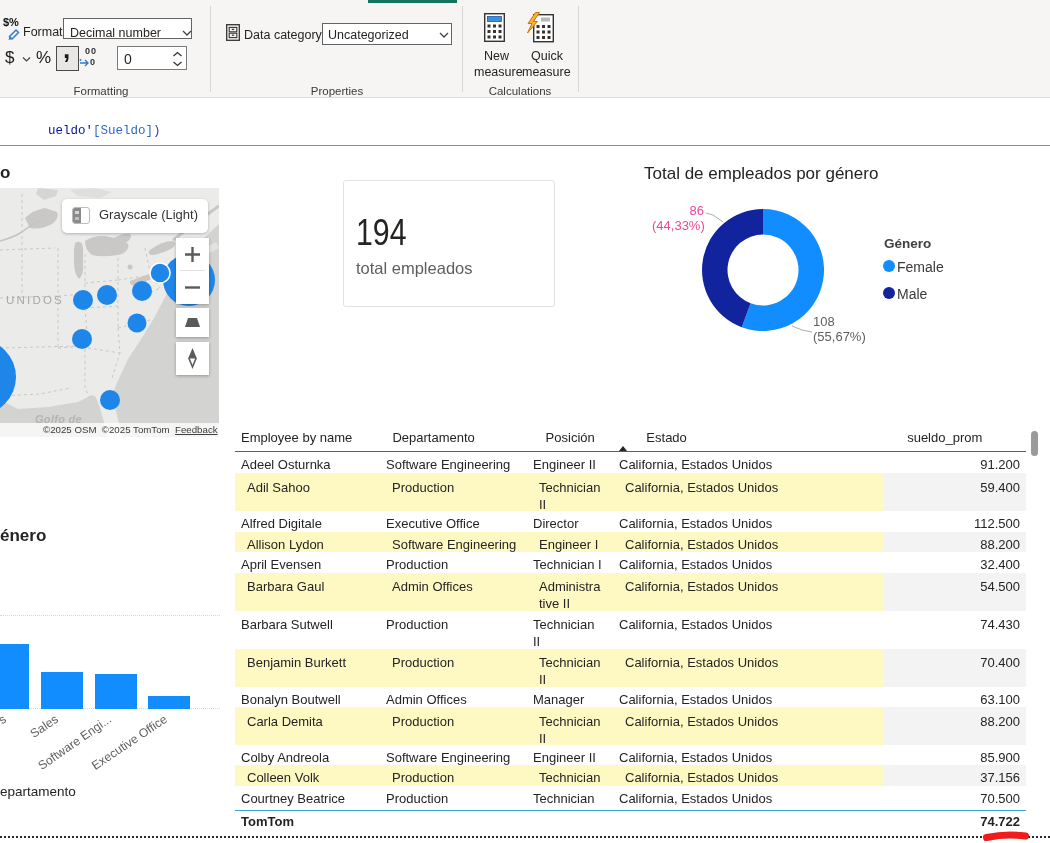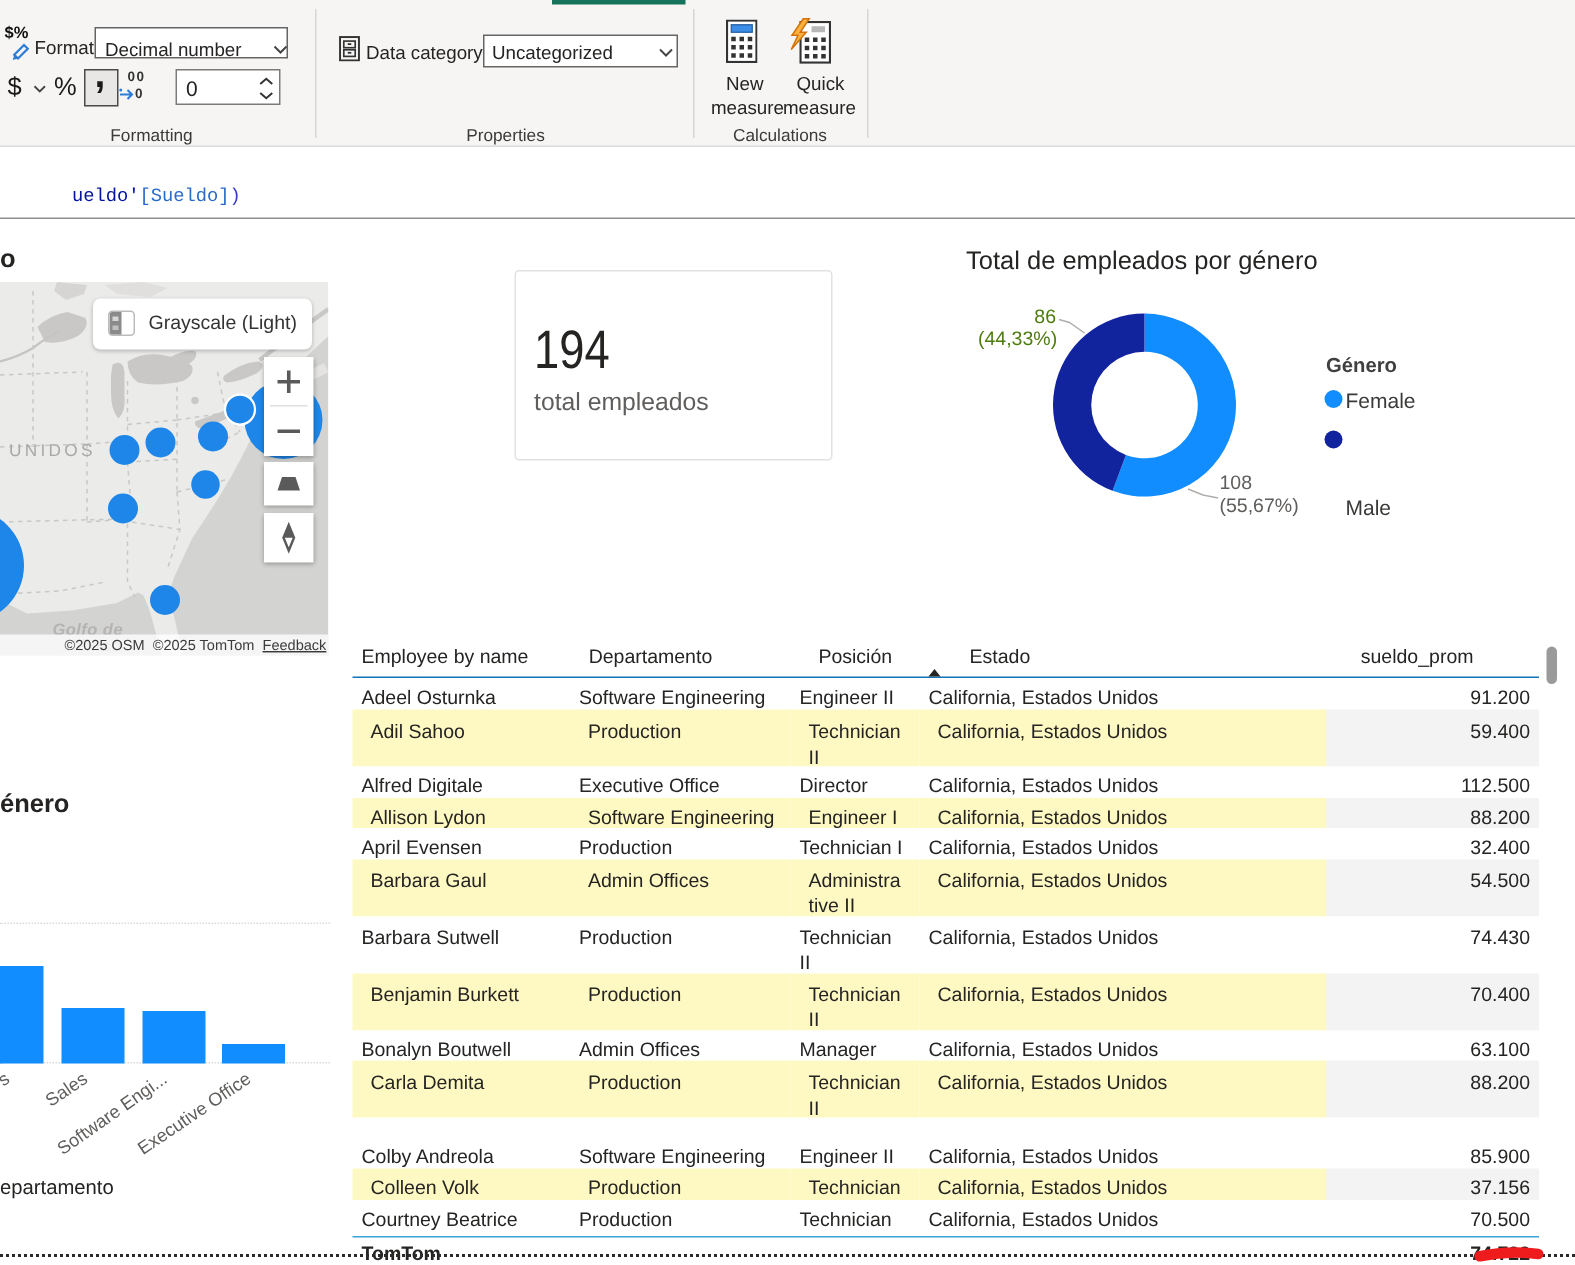--- a/index.html
+++ b/index.html
@@ -247,28 +247,28 @@
     <div class="abs" style="left:356px; top:112px; font-size:16.5px; color:#605e5c;">total empleados</div>
 
     <div class="vtitle" style="left:644px; top:17px; font-weight:400; font-size:17px;">Total de empleados por género</div>
     <svg class="abs" style="left:640px; top:50px;" width="230" height="160" viewBox="0 0 230 160">
       <path d="M 123 12 A 61 61 0 1 1 101.74 130.17 L 110.63 106.27 A 35.5 35.5 0 1 0 123 37.5 Z" fill="#118dff"></path>
       <path d="M 101.74 130.17 A 61 61 0 0 1 123 12 L 123 37.5 A 35.5 35.5 0 0 0 110.63 106.27 Z" fill="#12239e"></path>
       <polyline points="66,16 73,18 83,25" fill="none" stroke="#b0adab" stroke-width="1"></polyline>
       <polyline points="152,129 162,133 172,135" fill="none" stroke="#b0adab" stroke-width="1"></polyline>
     </svg>
 
-    <div class="abs" style="left:652px; top:56px; width:52px; text-align:right; font-size:13px; color:#4d7c0f; line-height:15px;">86<br>(44,33%)</div>
+    <div class="abs" style="left:652px; top:56px; width:52px; text-align:right; font-size:13px; color:#ec4899; line-height:15px;">86<br>(44,33%)</div>
     <div class="abs" style="left:813px; top:167px; font-size:13px; color:#605e5c; line-height:15px;">108<br>(55,67%)</div>
 
     <div class="abs" style="left:884px; top:89px; font-size:13.5px; font-weight:700; color:#404040;">Género</div>
     <div class="abs" style="left:883px; top:113px; width:12px; height:12px; border-radius:50%; background:#118dff;"></div>
     <div class="abs" style="left:897px; top:112px; font-size:14px; color:#3b3a39;">Female</div>
     <div class="abs" style="left:883px; top:140px; width:12px; height:12px; border-radius:50%; background:#12239e;"></div>
-    <div class="abs" style="left:897px; top:139px; font-size:14px; color:#3b3a39;margin-top:44px;">Male</div>
+    <div class="abs" style="left:897px; top:139px; font-size:14px; color:#3b3a39;">Male</div>
 
     <div class="abs" id="tbl" style="left:235px; top:281px; width:791px;">
       <div class="trow hdr" style="height:24px; border-bottom:1.5px solid #0f74ba;gap:24px;">
         <div class="c1">Employee by name</div>
         <div class="c2">Departamento</div>
         <div class="c3">Posición</div>
         <div class="c4">Estado</div>
         <div class="c5" style="justify-content:flex-start;">sueldo_prom</div>
       </div>
       <div class="trow odd" style="height:21px;">
@@ -334,21 +334,21 @@
           <div class="c4 t">California, Estados Unidos</div>
           <div class="c5 v">63.100</div>
       </div>
       <div class="trow even dbl" style="height:38px;">
         <div class="c1 t">Carla Demita</div>
           <div class="c2 t">Production</div>
           <div class="c3 t">Technician II</div>
           <div class="c4 t">California, Estados Unidos</div>
           <div class="c5 v">88.200</div>
       </div>
-      <div class="trow odd" style="height:34px;align-items:flex-end;">
+      <div class="trow odd" style="height:20px;">
         <div class="c1 t">Colby Andreola</div>
           <div class="c2 t">Software Engineering</div>
           <div class="c3 t">Engineer II</div>
           <div class="c4 t">California, Estados Unidos</div>
           <div class="c5 v">85.900</div>
       </div>
       <div class="trow even" style="height:20.5px;">
         <div class="c1 t">Colleen Volk</div>
           <div class="c2 t">Production</div>
           <div class="c3 t">Technician I</div>

